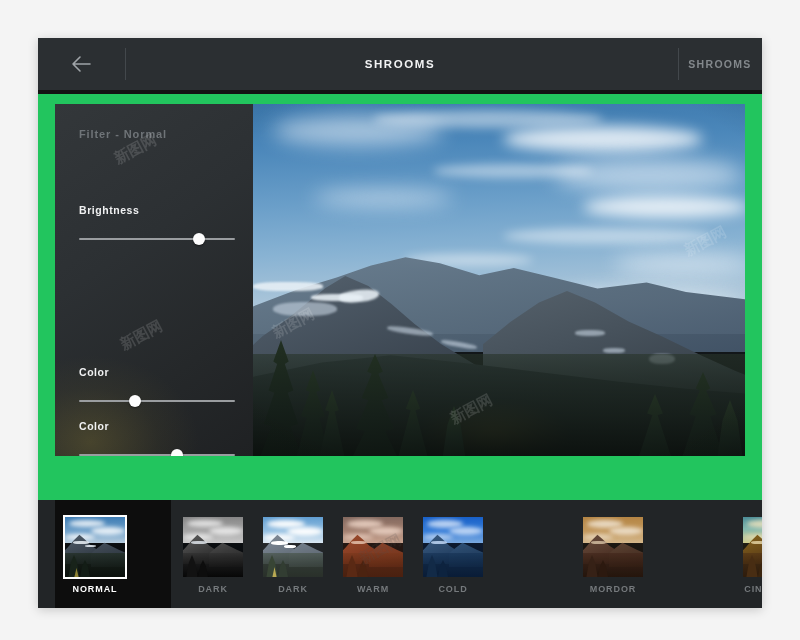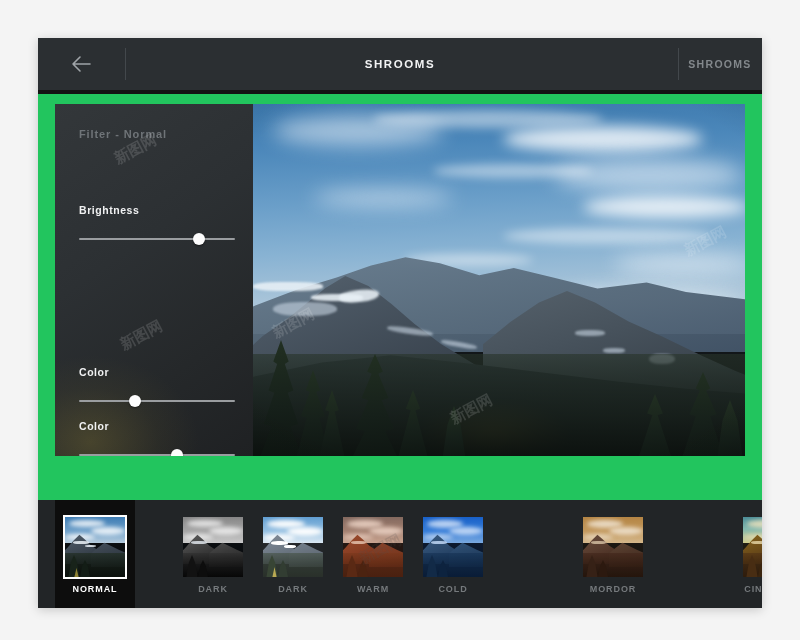--- a/index.html
+++ b/index.html
@@ -210,21 +210,21 @@
     left: 0; top: 462px;
     width: 724px; height: 108px;
     background: #222527;
   }
   .film-cell {
     position: absolute;
     top: 0;
     width: 80px; height: 108px;
     cursor: pointer;
   }
-  .film-cell.selected { background: #0d0d0d; }
+  .film-cell.selected { background: #0d0d0d; padding-left: 36px; }
   .thumb-frame {
     position: absolute;
     left: 10px; top: 17px;
     width: 60px; height: 60px;
     overflow: hidden;
     background: #0b0e11;
   }
   .film-cell.selected .thumb-frame {
     left: 8px; top: 15px;
     width: 60px; height: 60px;

